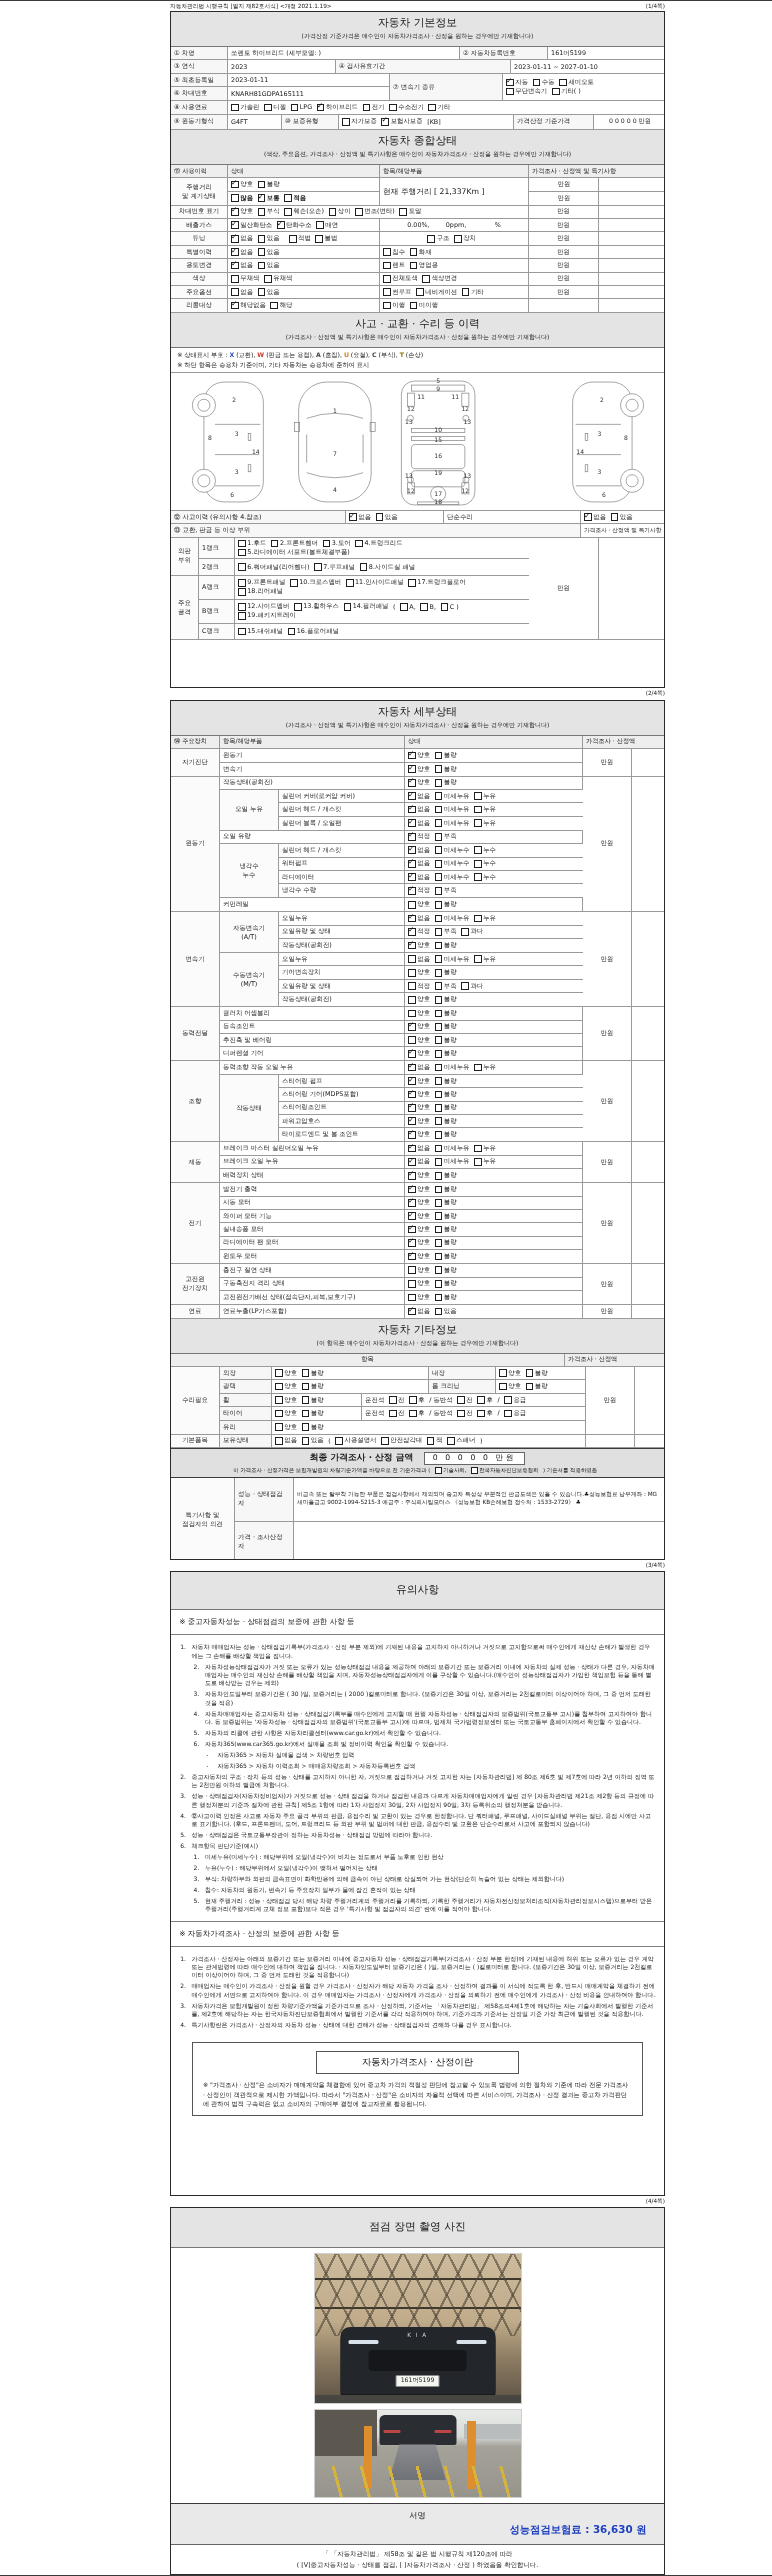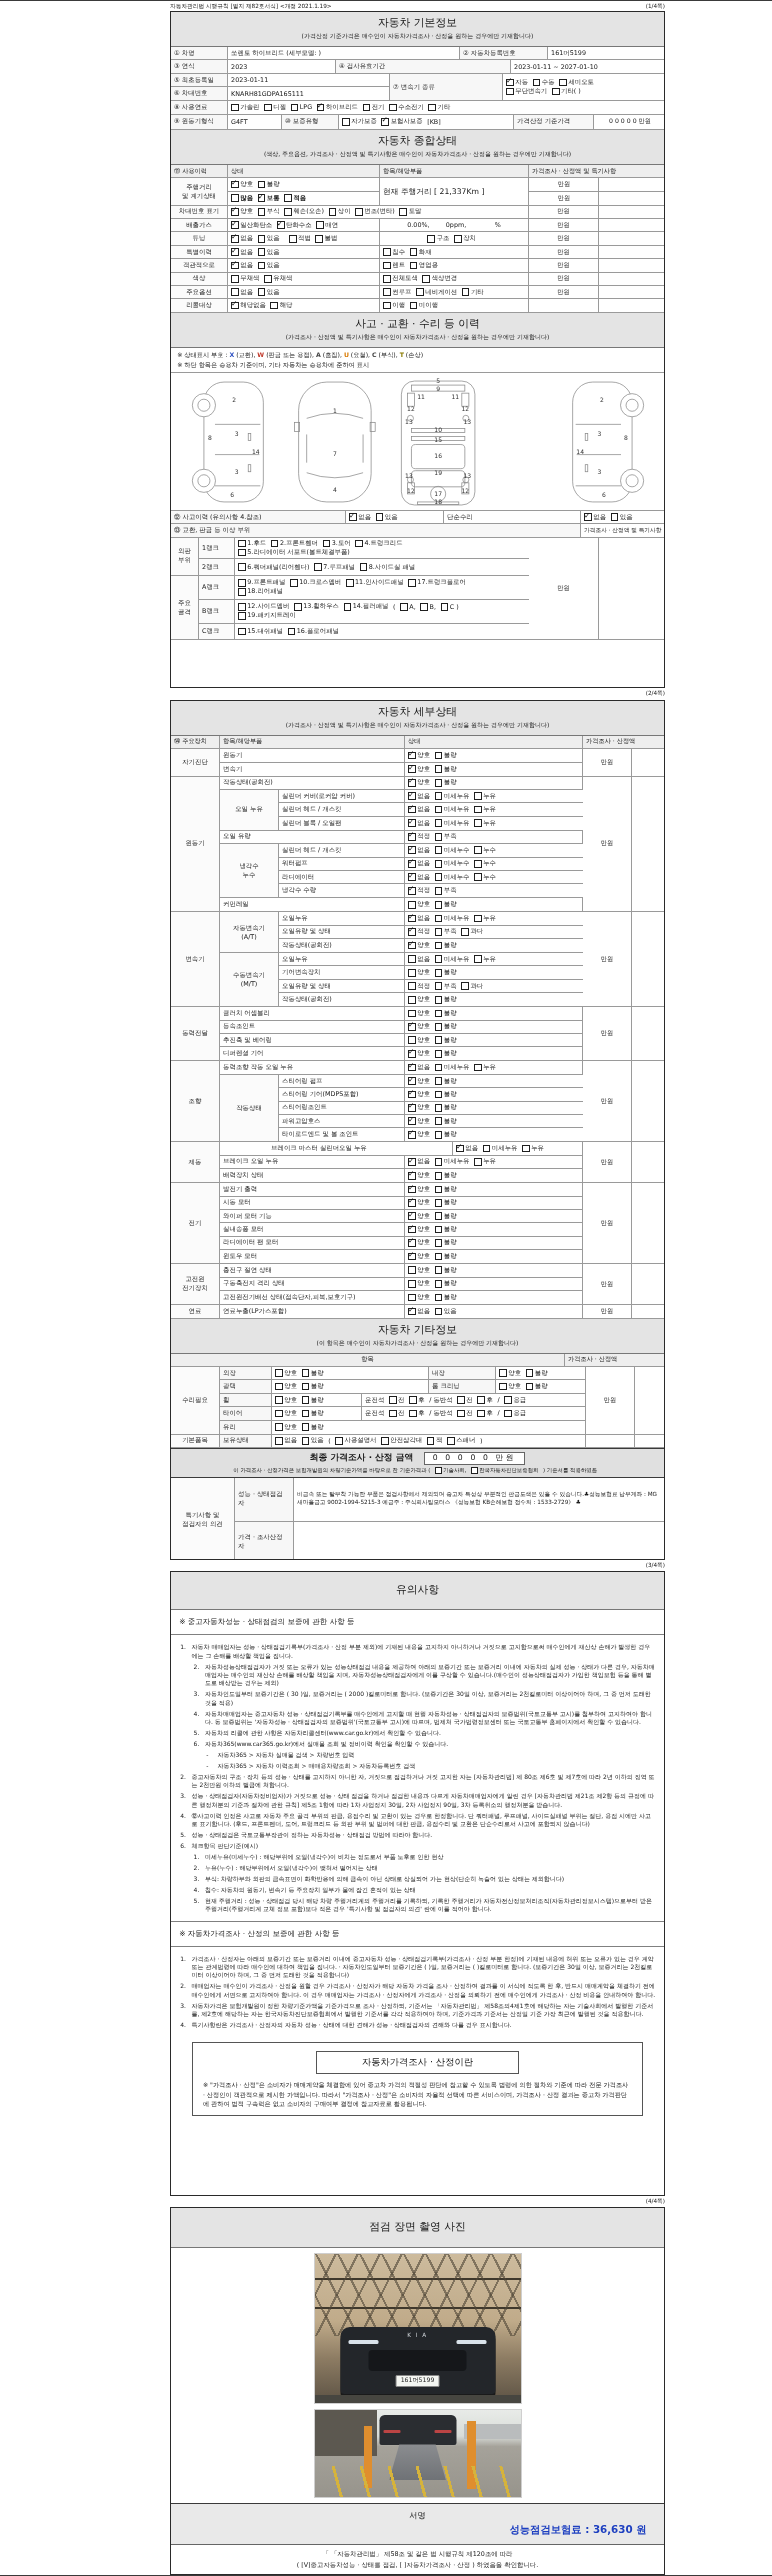--- a/index.html
+++ b/index.html
@@ -506,21 +506,21 @@
         </div>
         <div class="cell price" style="width: 70px; flex: 0 0 auto;">
           <div>만원</div>
         </div>
         <div class="cell " style="width: 67px; flex: 0 0 auto;">
           <div></div>
         </div>
       </div>
       <div class="trow" style="min-height: 13.4px;">
         <div class="cell glab" style="width: 57px; flex: 0 0 auto;">
-          <div>객관적으로</div>
+          <div>용도변경</div>
         </div>
         <div class="cell " style="width: 152px; flex: 0 0 auto;">
           <div class="ckline">
             <span class="ckitem">
               <span class="bx on"></span>
               <span class="cklb">없음</span>
             </span>
             <span class="ckitem">
               <span class="bx"></span>
               <span class="cklb">있음</span>
@@ -1626,21 +1626,21 @@
         <div class="cell " style="width: 33px; flex: 0 0 auto;">
           <div></div>
         </div>
       </div>
       <div class="trow">
         <div class="cell glab" style="width: 49px; flex: 0 0 auto;">
           <div>제동</div>
         </div>
         <div class="cell stack" style="width: 363px; flex: 0 0 auto;">
           <div class="trow" style="min-height: 13px;">
-            <div class="cell " style="width: 185px; flex: 0 0 auto; margin-left: 48px;">
+            <div class="cell " style="width: 185px; flex: 0 0 auto;">
               <div>브레이크 마스터 실린더오일 누유</div>
             </div>
             <div class="cell " style="width: 178px; flex: 0 0 auto;">
               <div class="ckline">
                 <span class="ckitem">
                   <span class="bx on"></span>
                   <span class="cklb">없음</span>
                 </span>
                 <span class="ckitem">
                   <span class="bx"></span>

